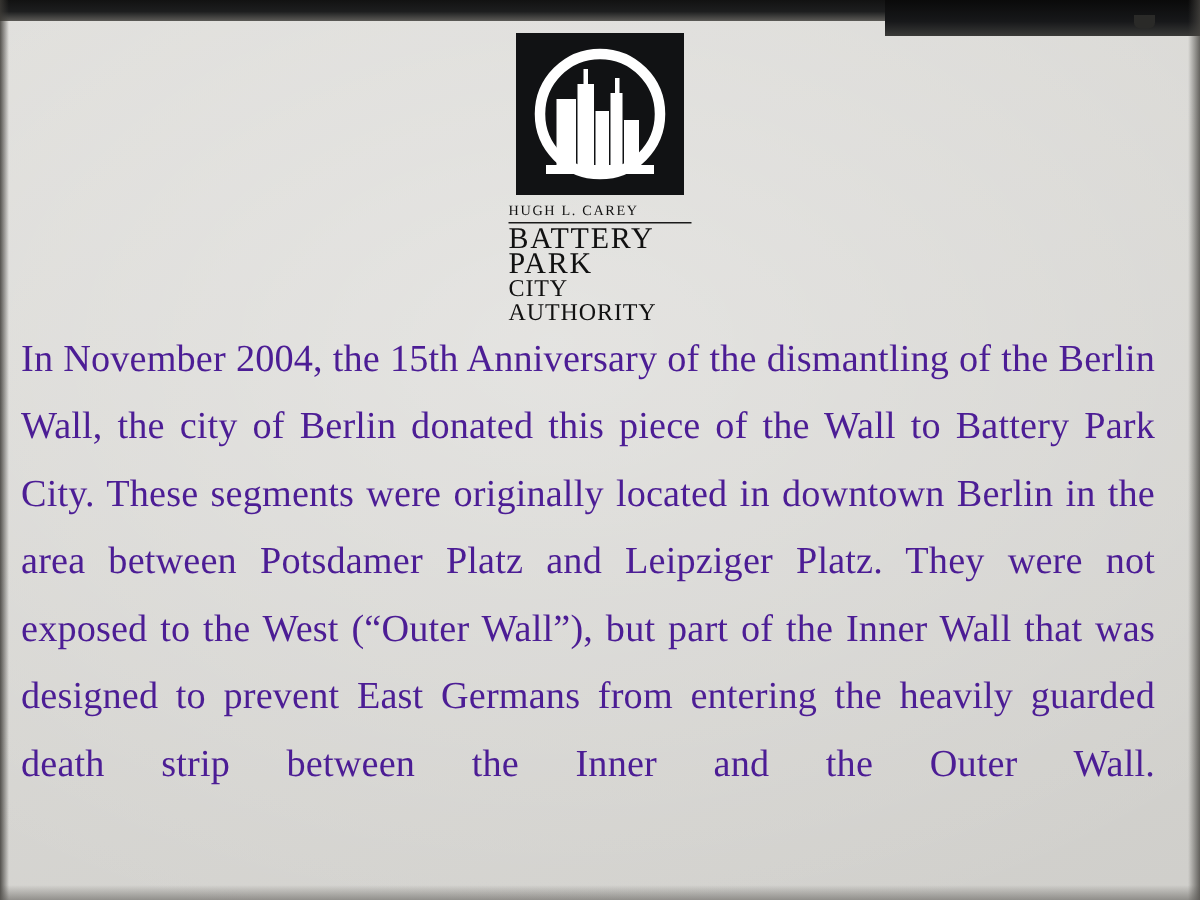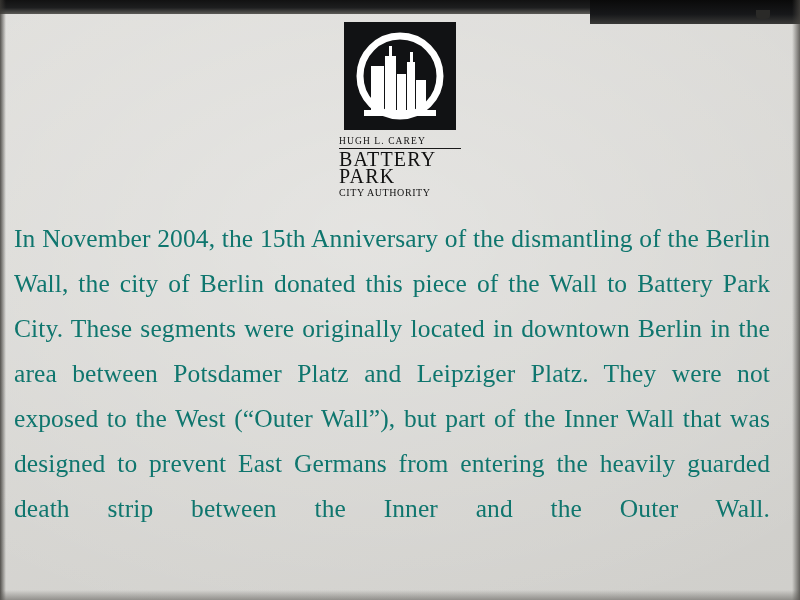--- a/index.html
+++ b/index.html
@@ -104,34 +104,34 @@
   }
   .logo-line2 {
     font-size: 20px;
     letter-spacing: 1.2px;
     line-height: 17px;
     padding-top: 2px;
     font-variant: small-caps;
     text-transform: uppercase;
   }
   .logo-line3 {
-    font-size: 10px;
+    font-size: 16px;
     letter-spacing: 0.6px;
     line-height: 16px;
     font-variant: small-caps;
     text-transform: uppercase;
   }
 
   
   .plaque-text {
     position: absolute;
     top: 216px;
     left: 14px;
     width: 756px;
-    color: #0f766e;
+    color: #4c1d95;
     font-family: "Liberation Serif", serif;
     font-size: 25.5px;
     line-height: 45px;
     text-align: justify;
     text-justify: inter-word;
     letter-spacing: 0.1px;
   }
   .plaque-text > span {
     display: inline;
   }

